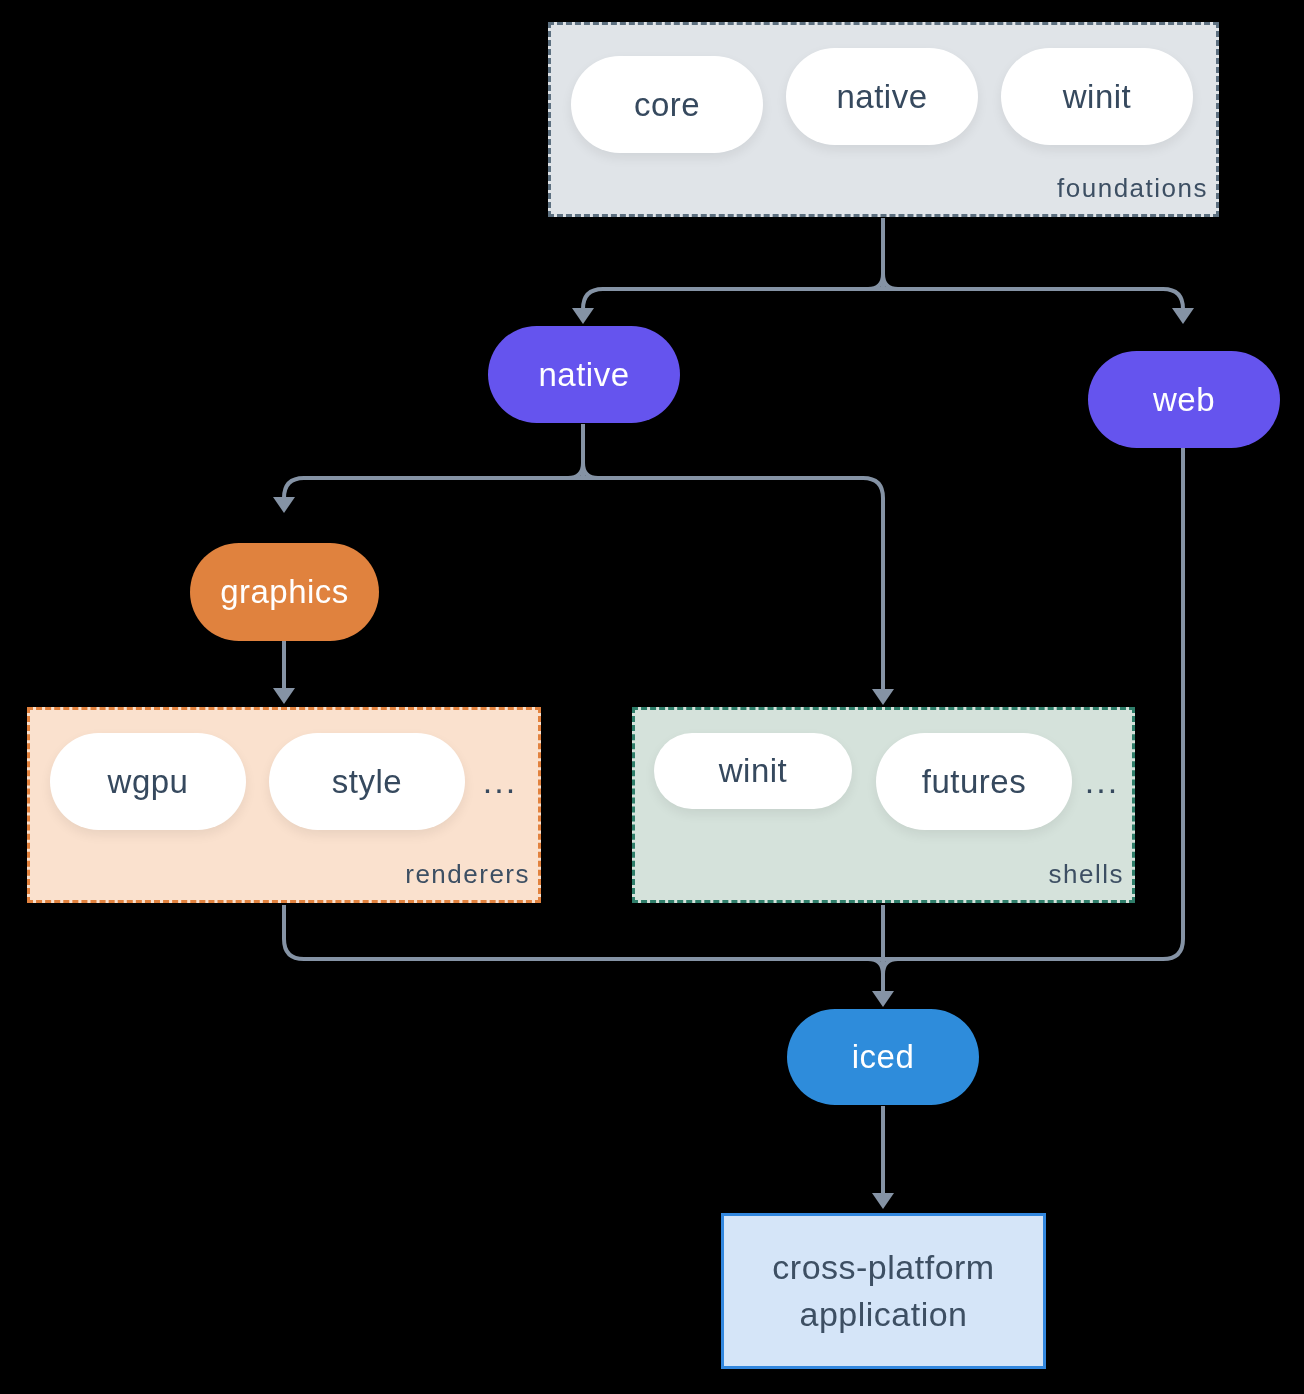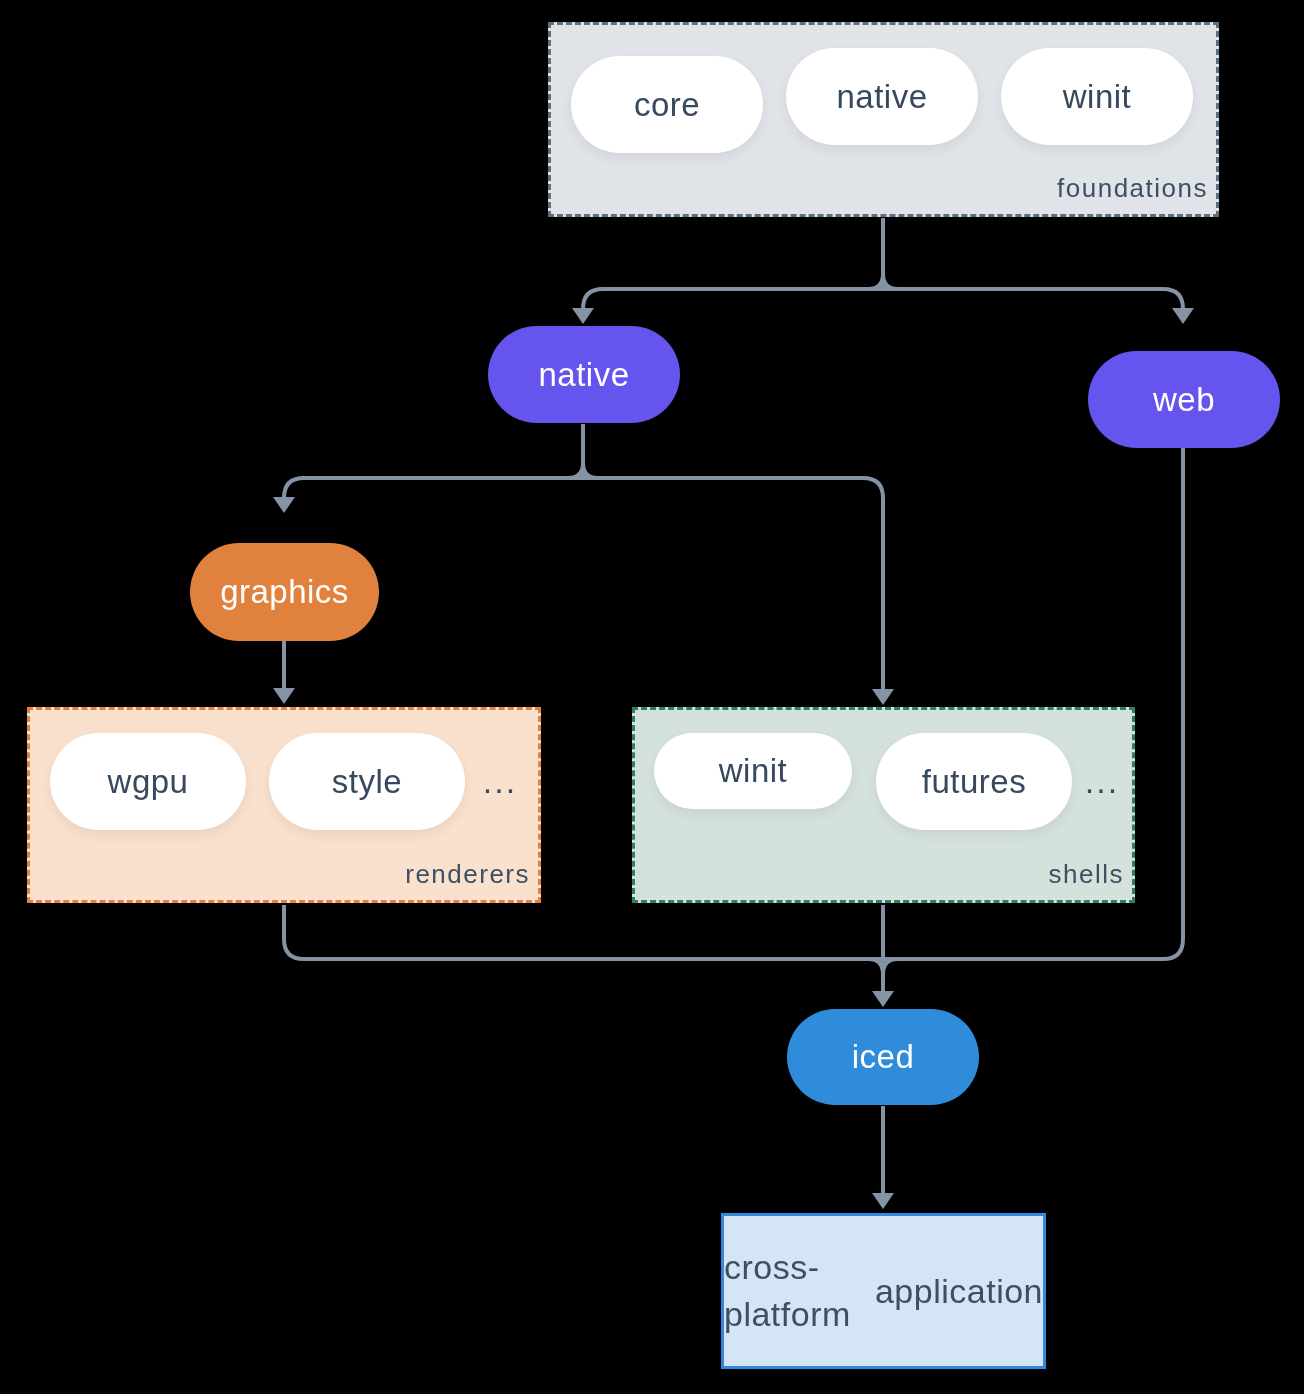--- a/index.html
+++ b/index.html
@@ -64,21 +64,21 @@
 
   .dots{
     position:absolute;display:flex;align-items:center;justify-content:center;
     font-size:34px;color:var(--dark-text);letter-spacing:2px;
   }
 
   .appbox{
     position:absolute;left:721px;top:1213px;width:325px;height:156px;
     box-sizing:border-box;background:var(--app-fill);
     border:3px solid var(--app-border);
-    display:flex;flex-direction:row;align-items:center;justify-content:center;
+    display:flex;flex-direction:column;align-items:center;justify-content:center;
     font-size:34px;line-height:47px;color:var(--label-text);letter-spacing:0.5px;
   }
 </style>
 </head>
 <body>
 
 <div class="canvas">
 
   <svg class="connectors" viewBox="0 0 1304 1394" xmlns="http://www.w3.org/2000/svg">
 

